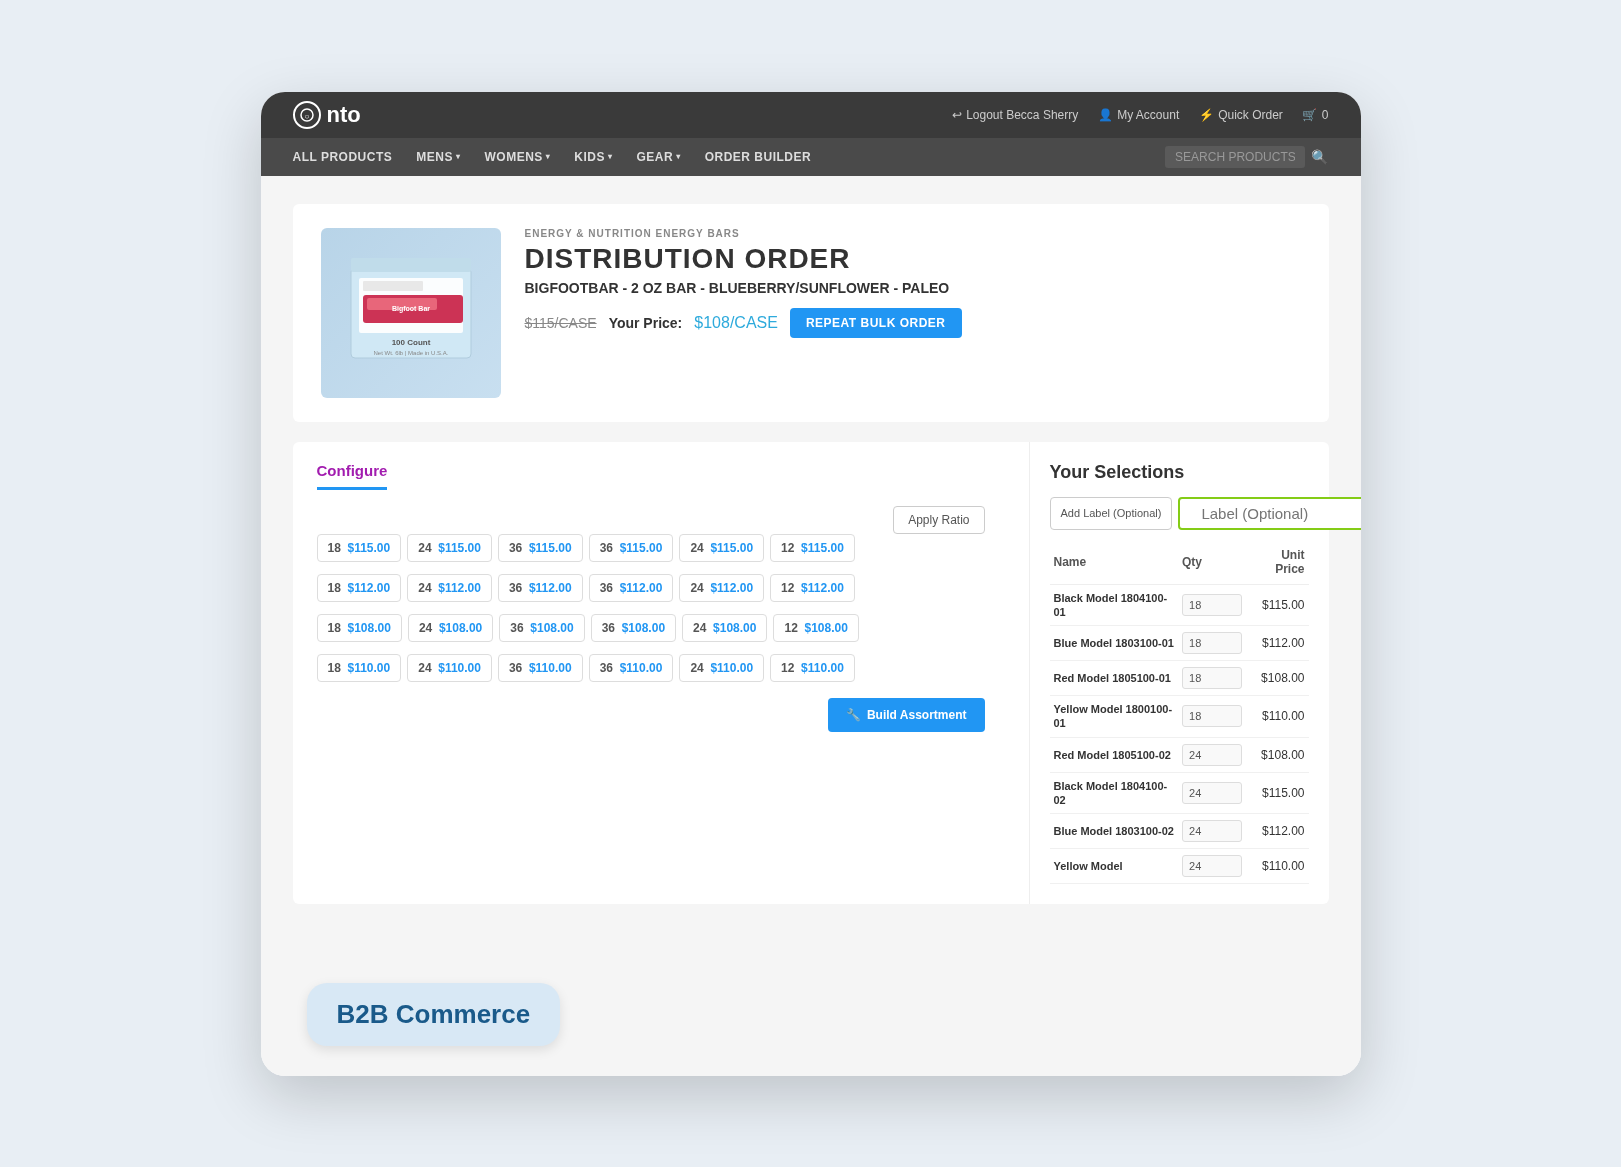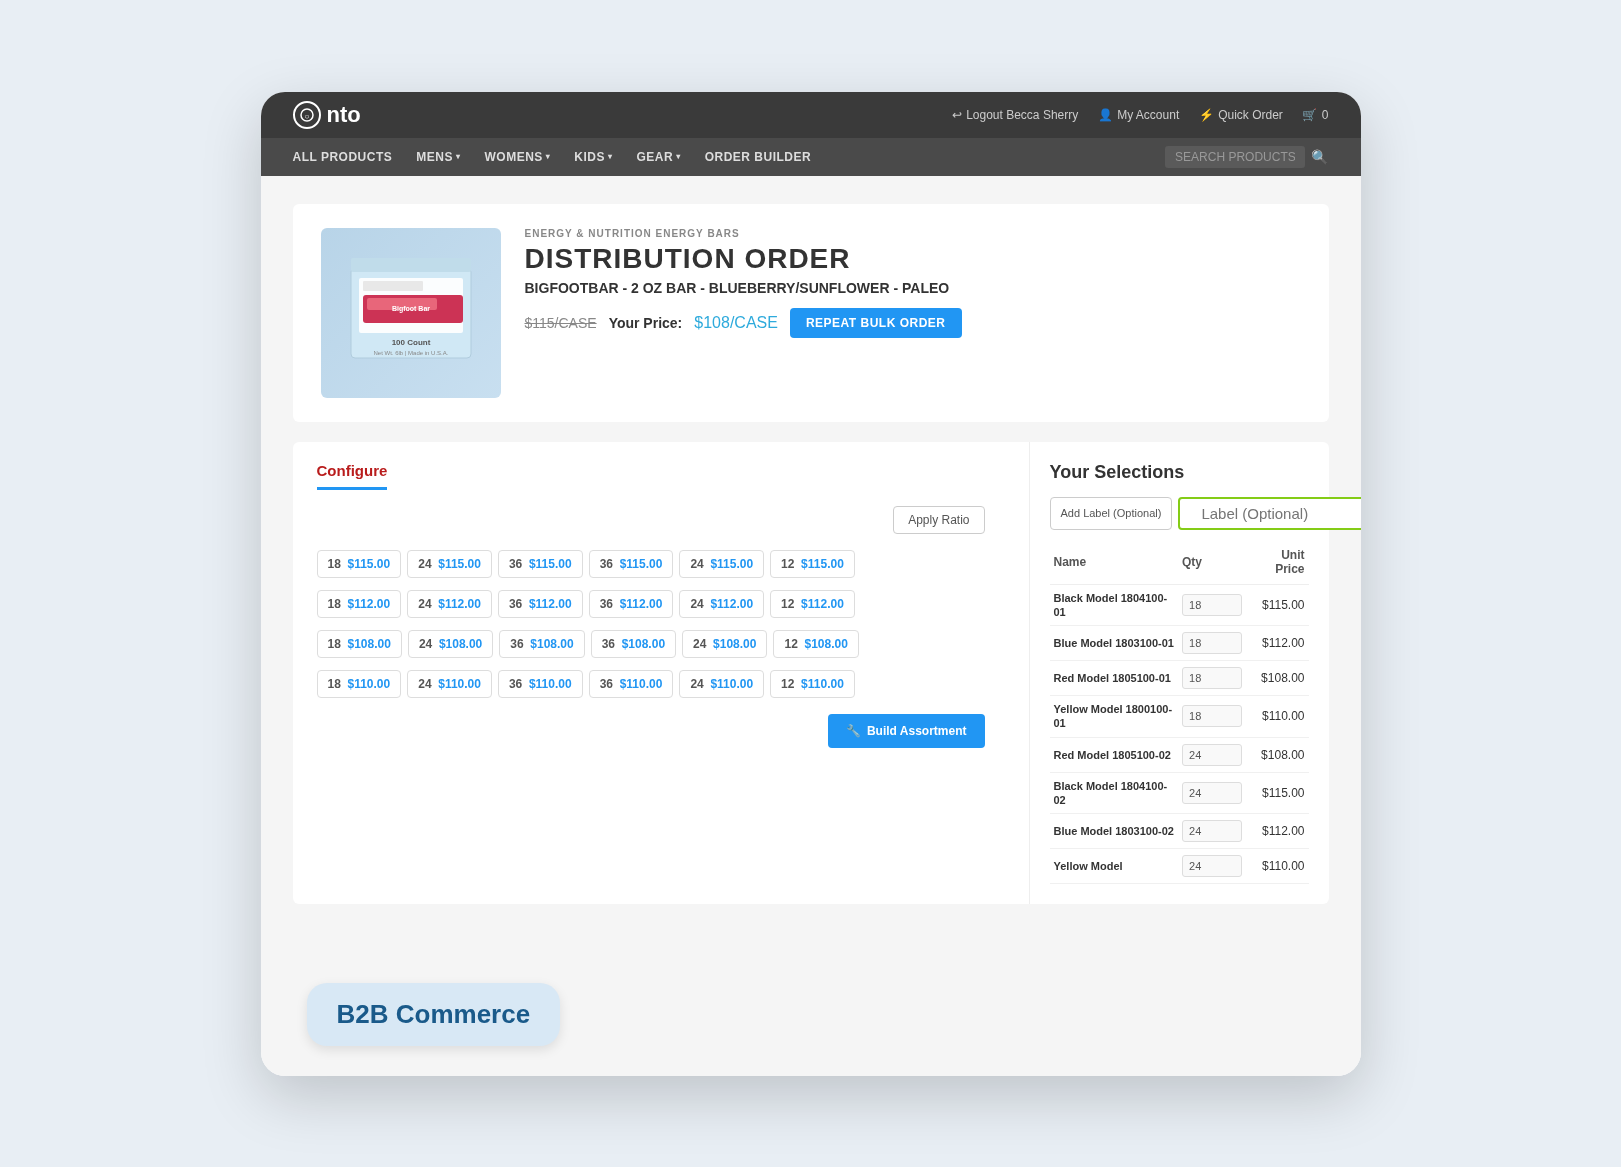--- a/index.html
+++ b/index.html
@@ -196,30 +196,29 @@
       display: flex;
       gap: 20px;
     }
     .configure-left {
       flex: 1;
       padding: 20px 24px;
     }
     .configure-tab {
       font-size: 15px;
       font-weight: 700;
-      color: #b91c1c;
+      color: #a21caf;
       border-bottom: 3px solid #2196F3;
       padding-bottom: 8px;
       display: inline-block;
       margin-bottom: 16px;
     }
     .apply-ratio-row {
       display: flex;
       justify-content: flex-end;
-      margin-bottom: 16px;
     }
     .apply-ratio-btn {
       background: white;
       border: 1px solid #ccc;
       border-radius: 4px;
       padding: 6px 14px;
       font-size: 12px;
       color: #555;
       cursor: pointer;
     }

